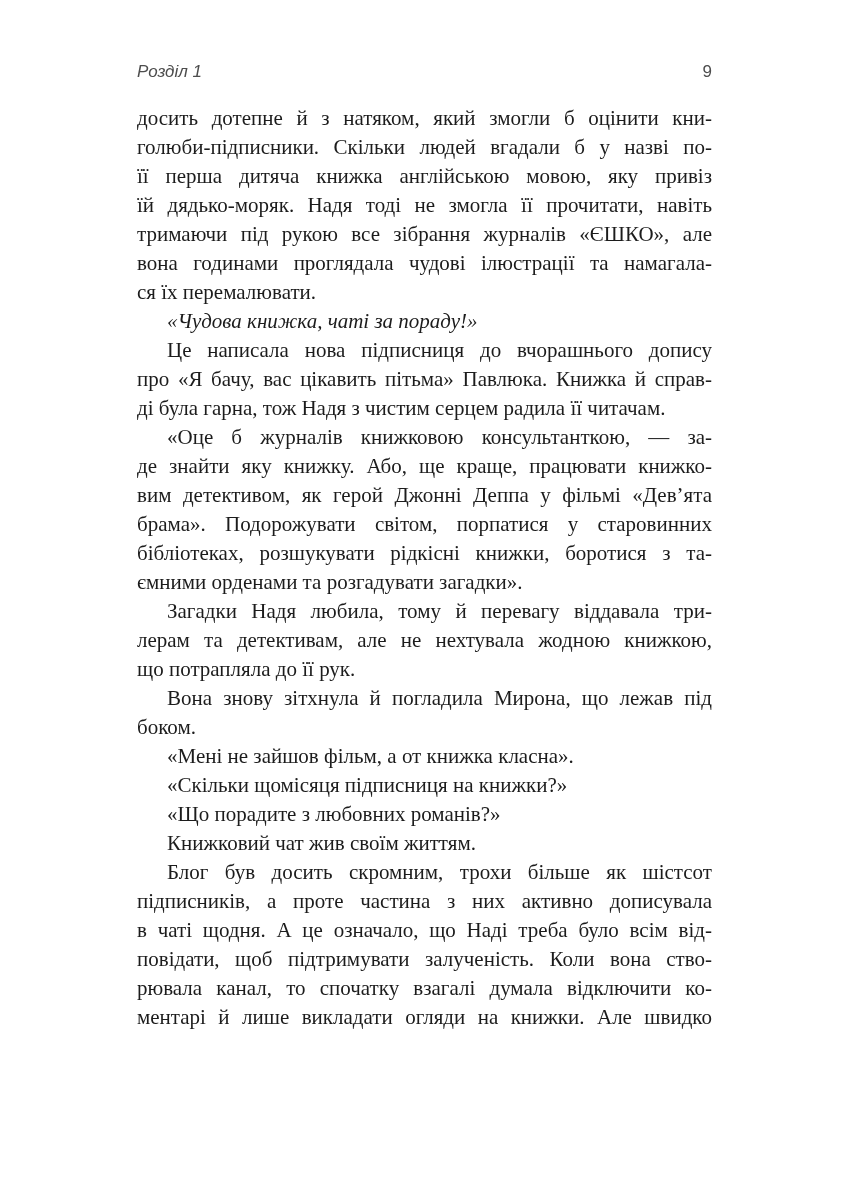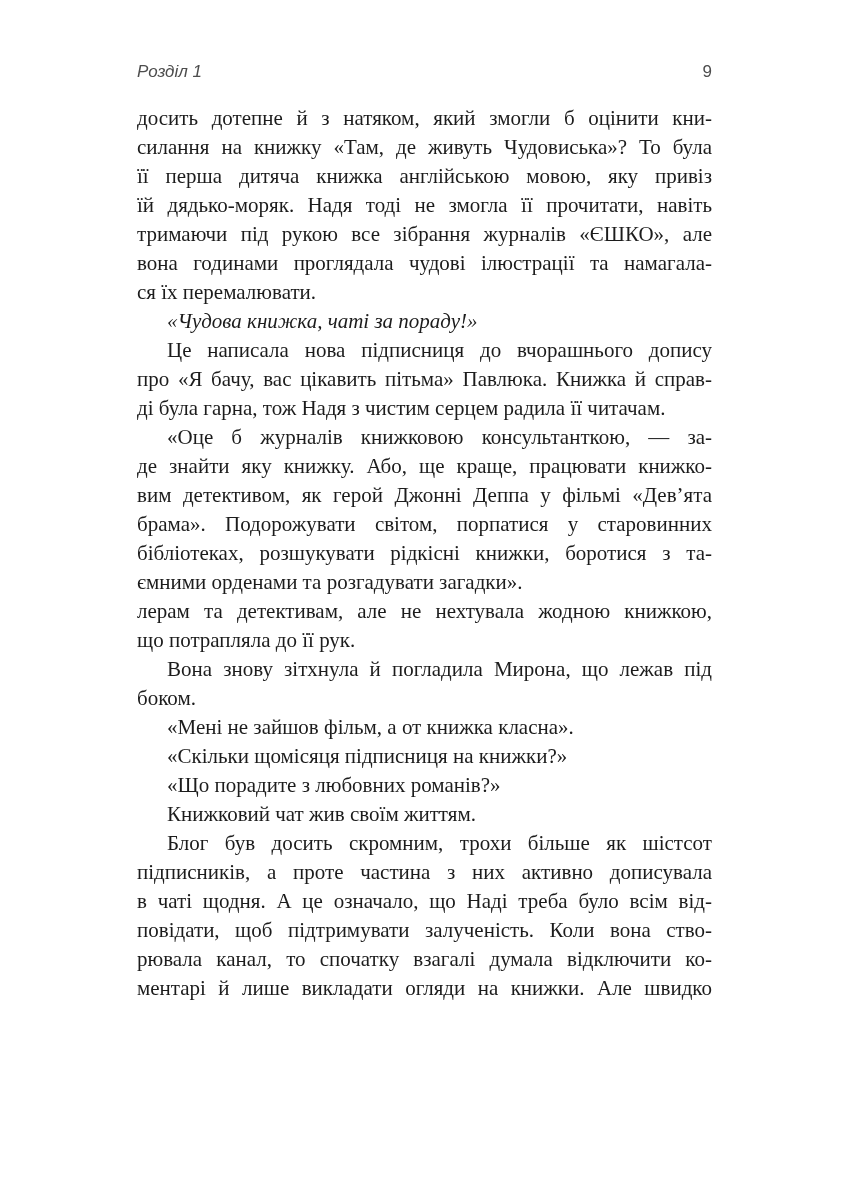--- a/index.html
+++ b/index.html
@@ -60,36 +60,37 @@
 </head>
 <body>
 
 <div class="page">
   <div class="running-head">
     <span class="chapter">Розділ 1</span>
     <span class="pagenum">9</span>
   </div>
   <div class="text-body" id="text-body">
       <div class="line jst">досить дотепне й з натяком, який змогли б оцінити кни-</div>
-      <div class="line jst">силання на книжку «Там, де живуть Чудовиська»? То була</div>
+      <div class="line jst">голюби-підписники. Скільки людей вгадали б у назві по-</div>
       <div class="line jst">її перша дитяча книжка англійською мовою, яку привіз</div>
       <div class="line jst">їй дядько-моряк. Надя тоді не змогла її прочитати, навіть</div>
       <div class="line jst">тримаючи під рукою все зібрання журналів «ЄШКО», але</div>
       <div class="line jst">вона годинами проглядала чудові ілюстрації та намагала-</div>
       <div class="line">ся їх перемалювати.</div>
       <div class="line ind ita">«Чудова книжка, чаті за пораду!»</div>
       <div class="line jst ind">Це написала нова підписниця до вчорашнього допису</div>
       <div class="line jst">про «Я бачу, вас цікавить пітьма» Павлюка. Книжка й справ-</div>
       <div class="line">ді була гарна, тож Надя з чистим серцем радила її читачам.</div>
       <div class="line jst ind">«Оце б журналів книжковою консультанткою, — за-</div>
       <div class="line jst">де знайти яку книжку. Або, ще краще, працювати книжко-</div>
       <div class="line jst">вим детективом, як герой Джонні Деппа у фільмі «Дев’ята</div>
       <div class="line jst">брама». Подорожувати світом, порпатися у старовинних</div>
       <div class="line jst">бібліотеках, розшукувати рідкісні книжки, боротися з та-</div>
       <div class="line">ємними орденами та розгадувати загадки».</div>
+      <div class="line jst ind">Загадки Надя любила, тому й перевагу віддавала три-</div>
       <div class="line jst">лерам та детективам, але не нехтувала жодною книжкою,</div>
       <div class="line">що потрапляла до її рук.</div>
       <div class="line jst ind">Вона знову зітхнула й погладила Мирона, що лежав під</div>
       <div class="line">боком.</div>
       <div class="line ind">«Мені не зайшов фільм, а от книжка класна».</div>
       <div class="line ind">«Скільки щомісяця підписниця на книжки?»</div>
       <div class="line ind">«Що порадите з любовних романів?»</div>
       <div class="line ind">Книжковий чат жив своїм життям.</div>
       <div class="line jst ind">Блог був досить скромним, трохи більше як шістсот</div>
       <div class="line jst">підписників, а проте частина з них активно дописувала</div>

